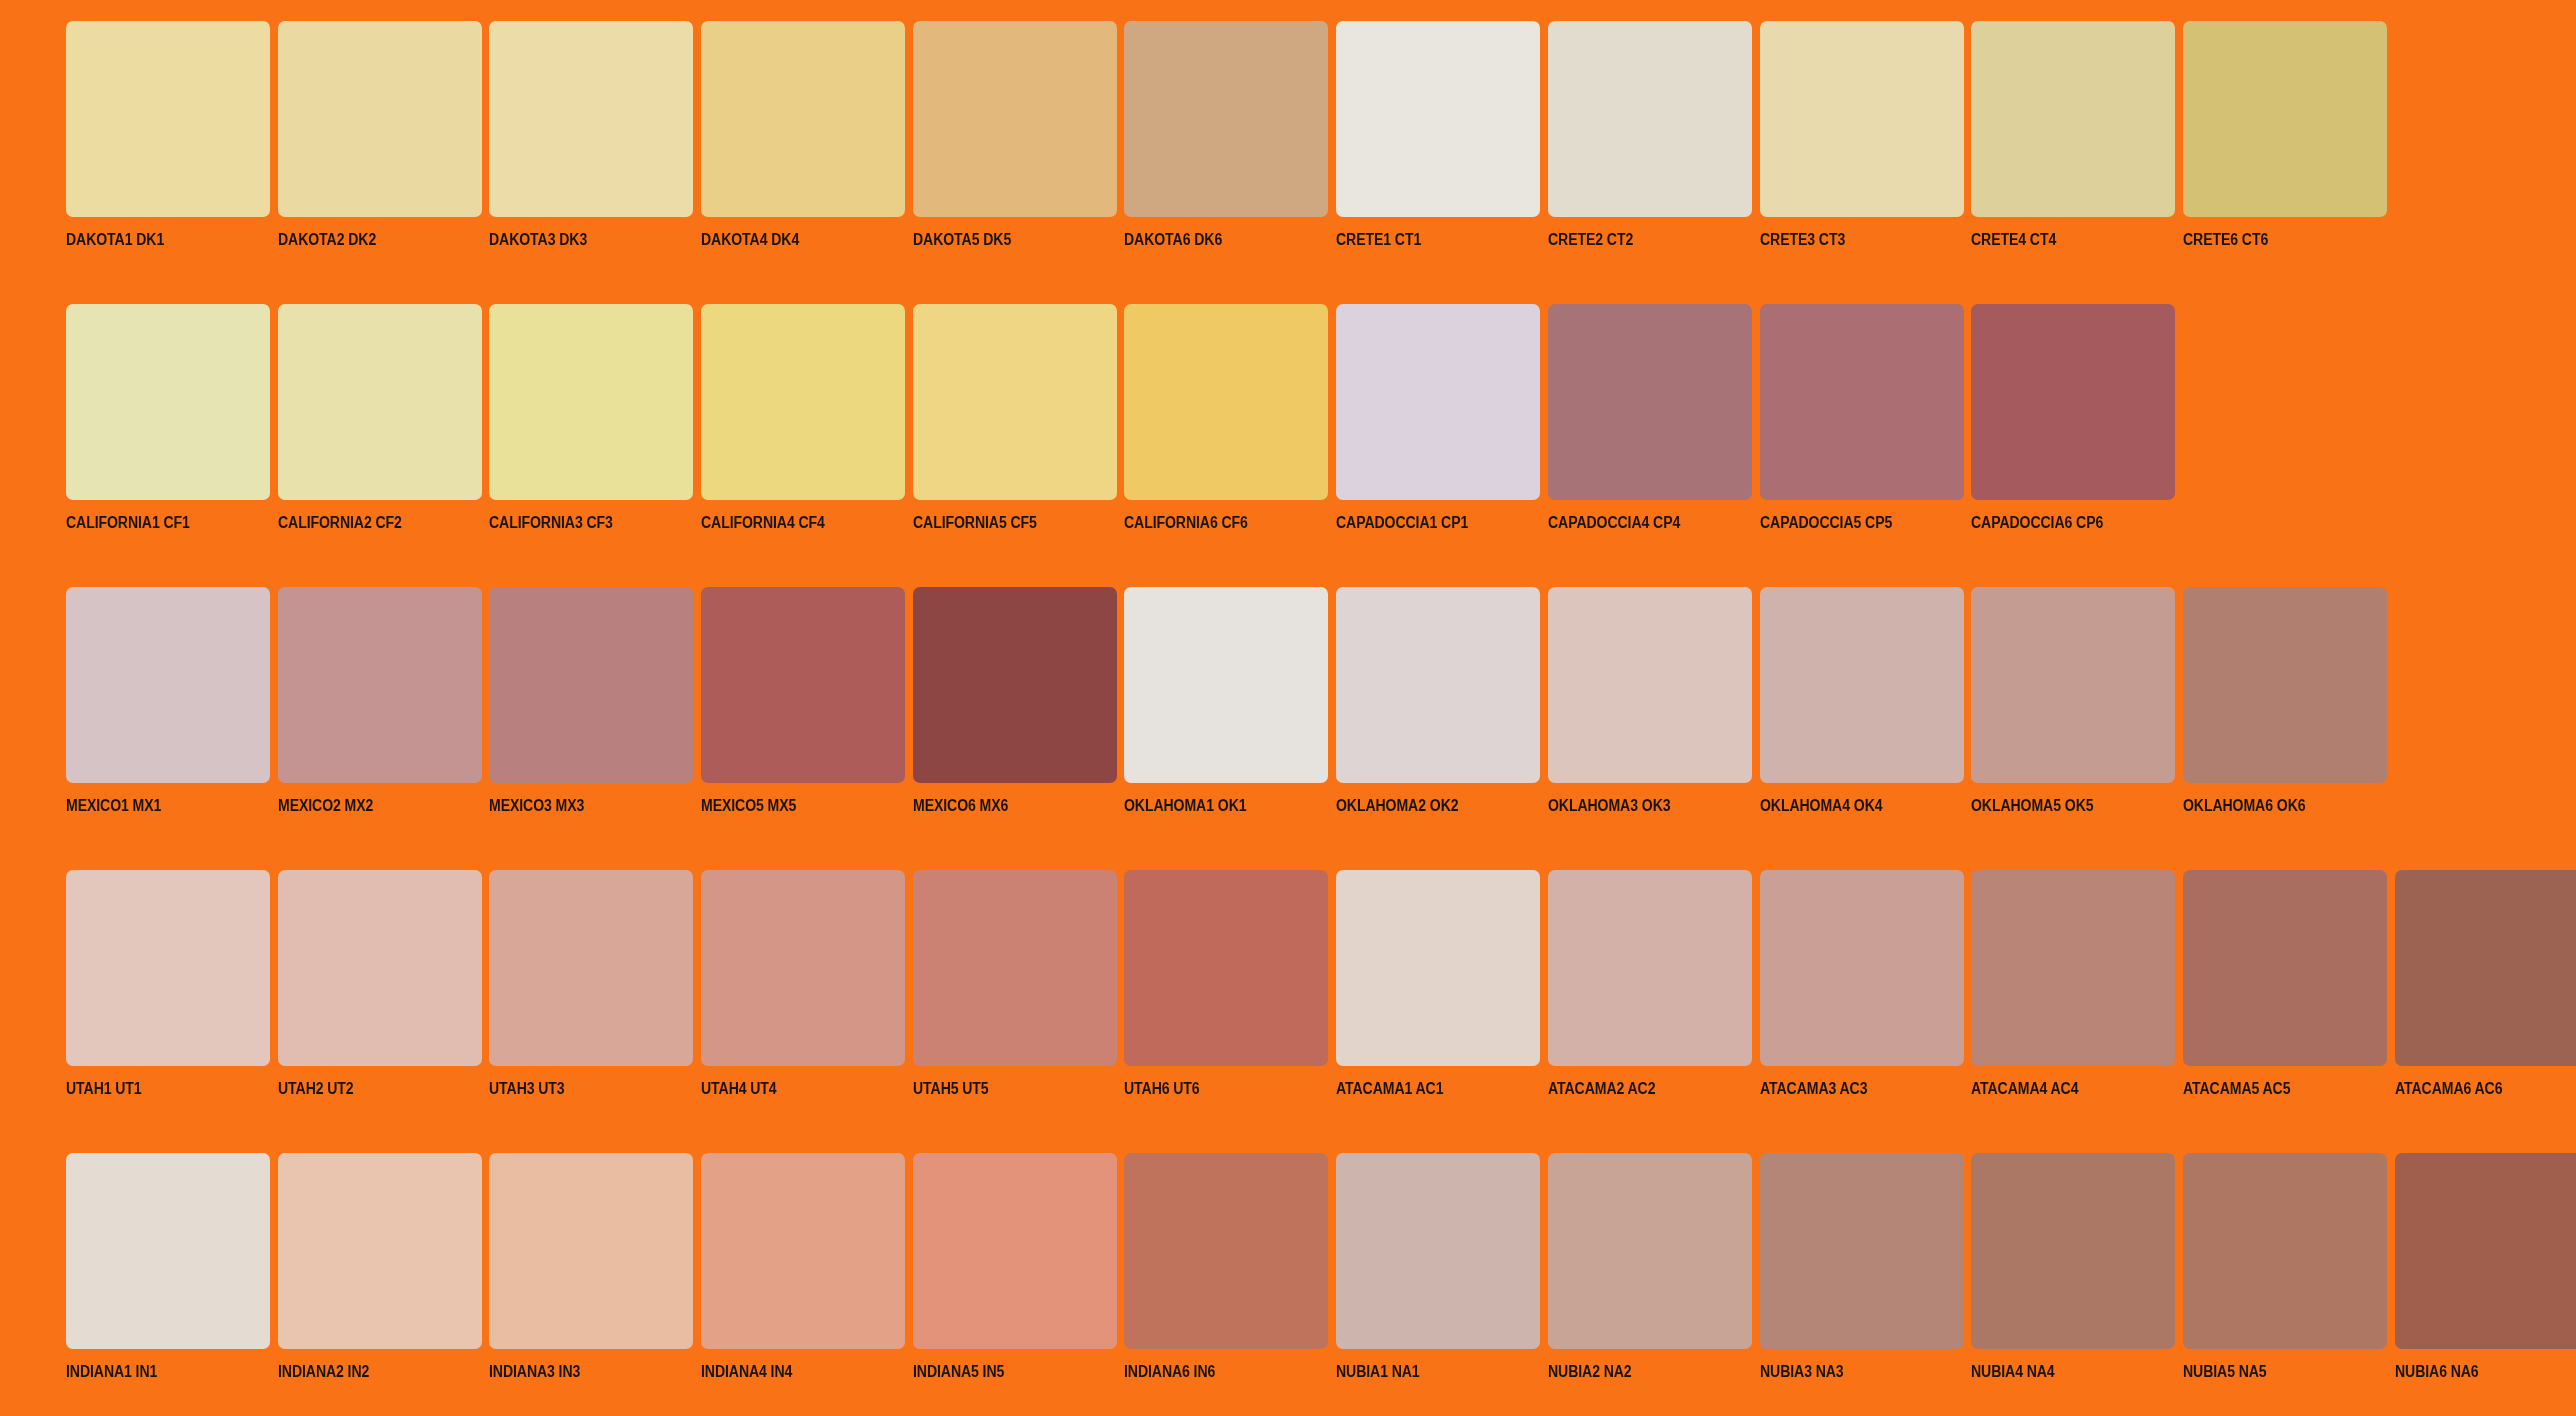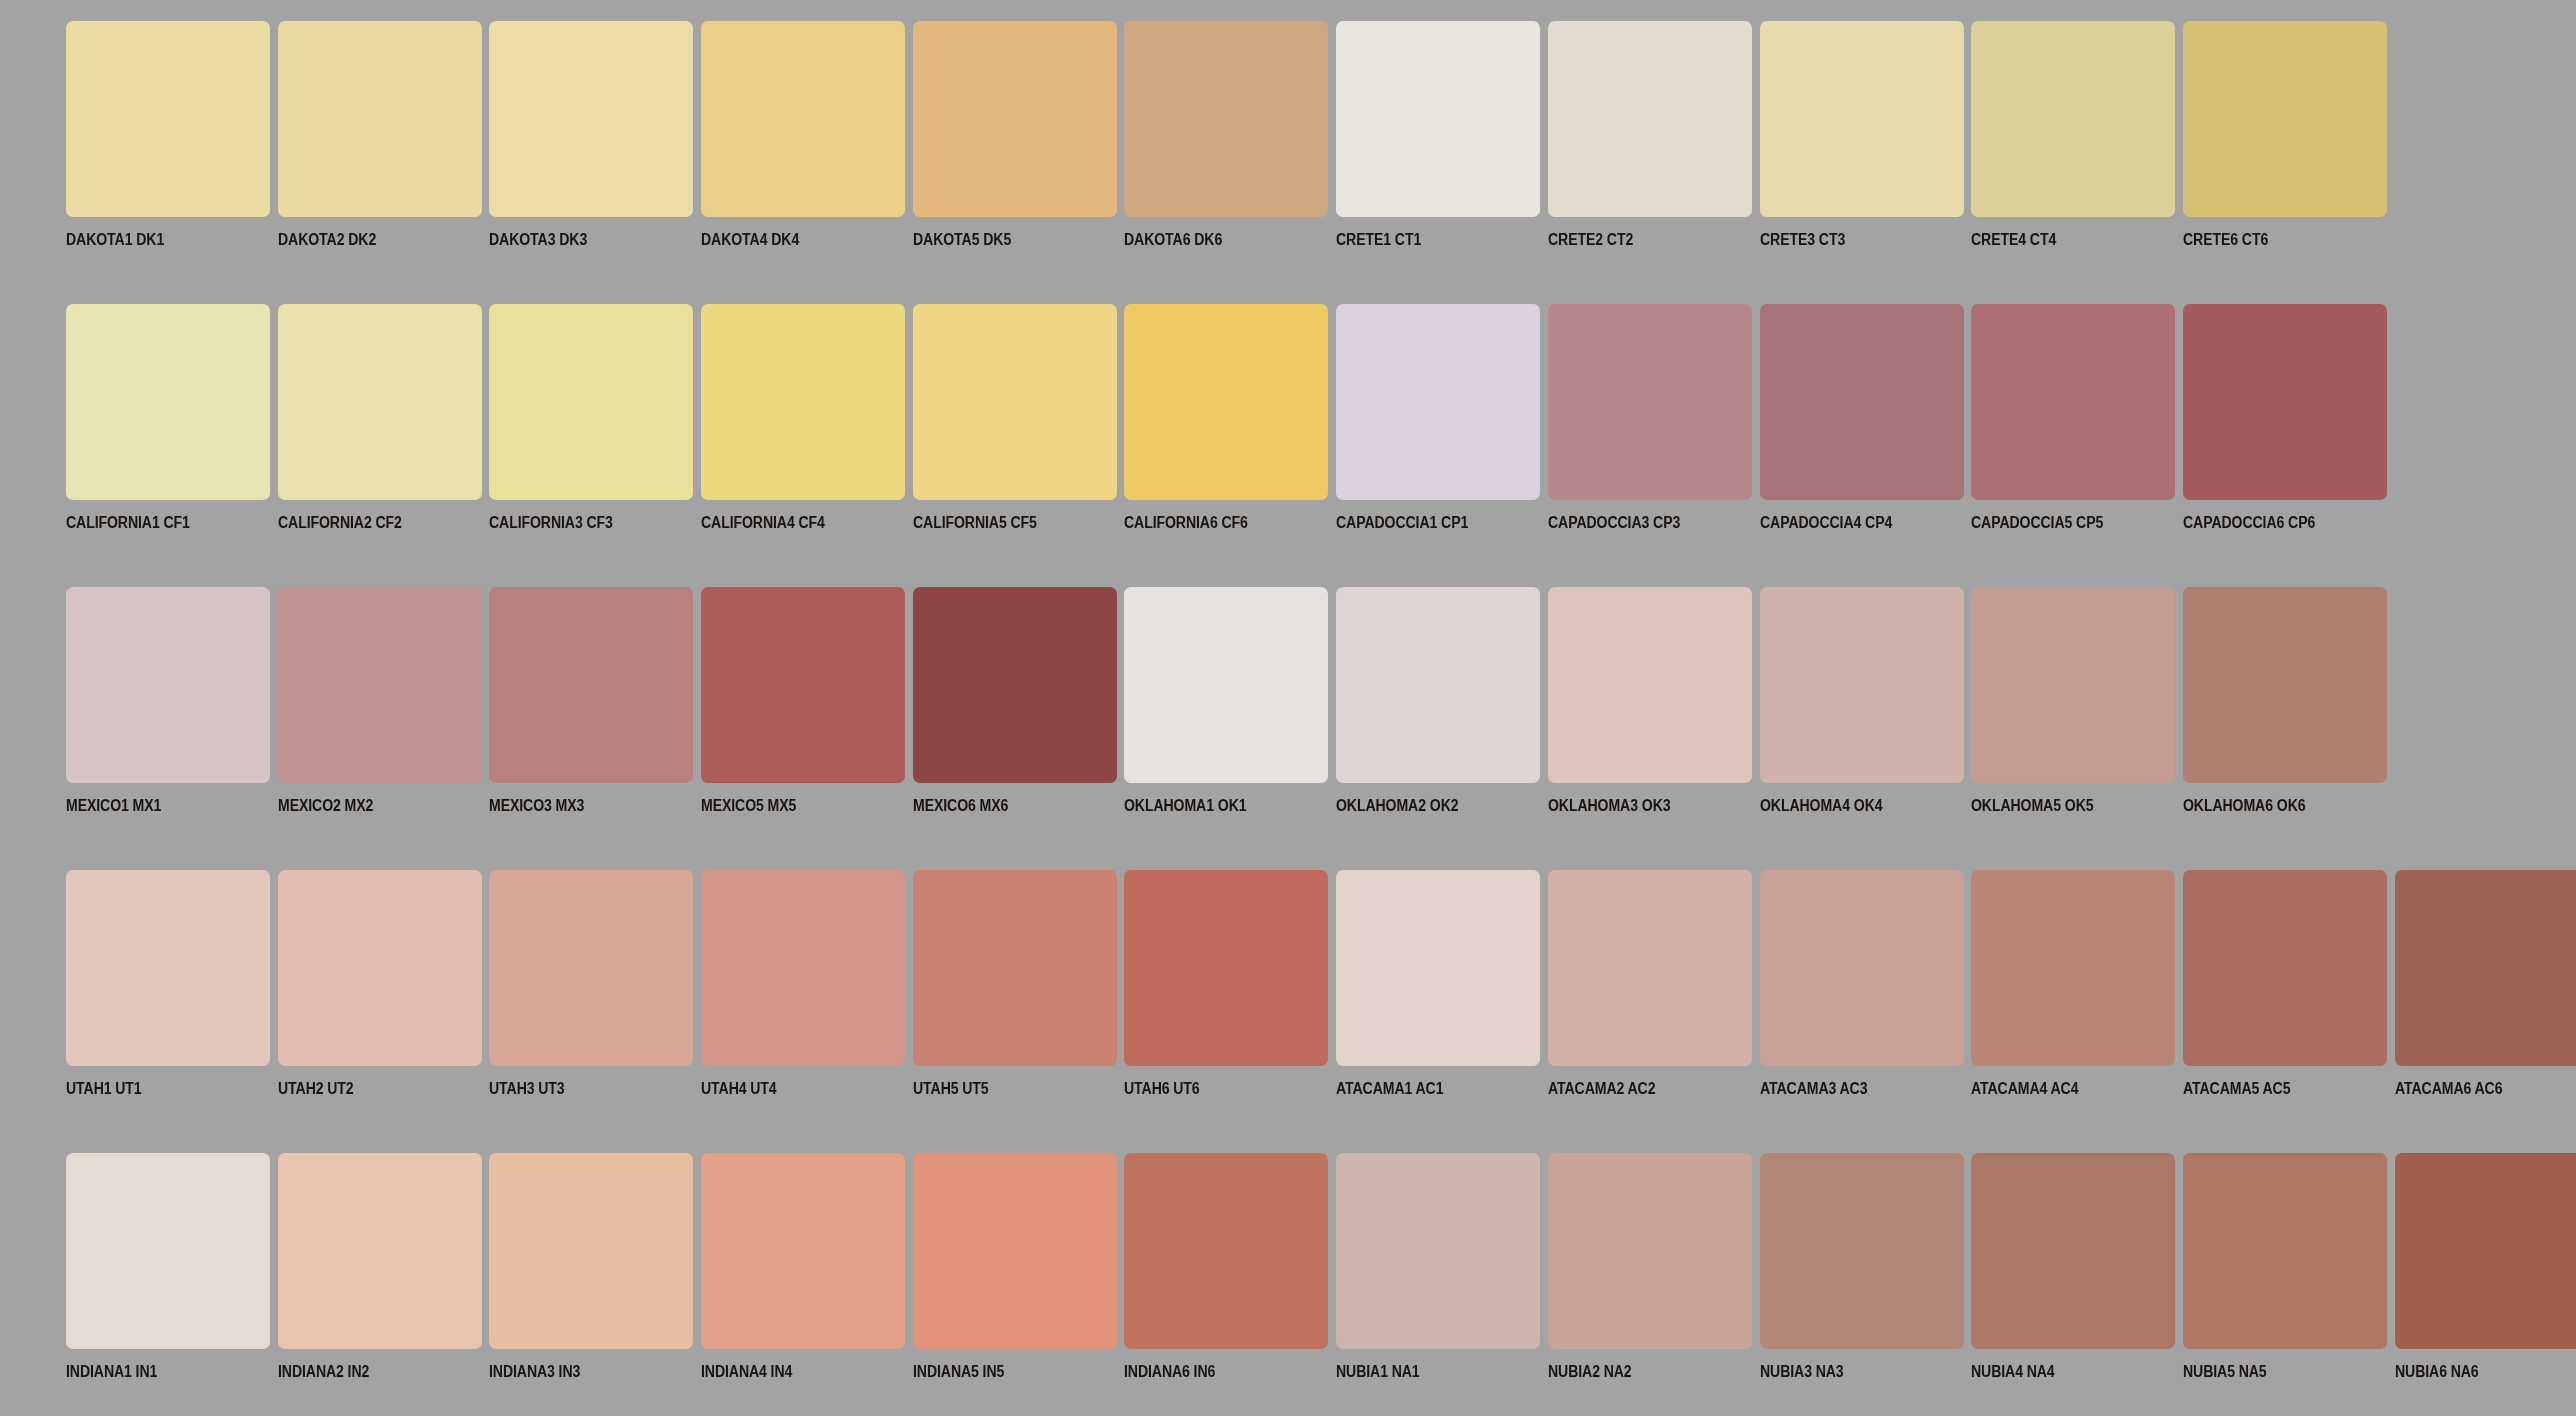--- a/index.html
+++ b/index.html
@@ -13,21 +13,21 @@
     width: 2576px;
     height: 1417px;
     font-family: "Liberation Sans", "DejaVu Sans", sans-serif;
     overflow: hidden;
   }
 
   #palette-sheet {
     position: relative;
     width: 2576px;
     height: 1417px;
-    background: #a3a3a3;
+    background: #f97316;
     padding: 21px 0 0 0;
   }
 
   .swatch-row {
     display: flex;
     flex-direction: row;
     align-items: flex-start;
     width: 2576px;
     height: 283px;
     margin: 0;
@@ -144,24 +144,20 @@
       </div>
       <div class="swatch-cell">
         <div class="swatch-chip" style="background-color: rgb(239, 201, 99);"></div>
         <div class="swatch-label">CALIFORNIA6 CF6</div>
       </div>
       <div class="swatch-cell">
         <div class="swatch-chip" style="background-color: rgb(220, 210, 222);"></div>
         <div class="swatch-label">CAPADOCCIA1 CP1</div>
       </div>
       <div class="swatch-cell">
-        <div class="swatch-chip" style="background-color: rgb(182, 134, 137);"></div>
-        <div class="swatch-label">CAPADOCCIA3 CP3</div>
-      </div>
-      <div class="swatch-cell">
         <div class="swatch-chip" style="background-color: rgb(167, 115, 119);"></div>
         <div class="swatch-label">CAPADOCCIA4 CP4</div>
       </div>
       <div class="swatch-cell">
         <div class="swatch-chip" style="background-color: rgb(171, 110, 114);"></div>
         <div class="swatch-label">CAPADOCCIA5 CP5</div>
       </div>
       <div class="swatch-cell">
         <div class="swatch-chip" style="background-color: rgb(165, 90, 93);"></div>
         <div class="swatch-label">CAPADOCCIA6 CP6</div>

